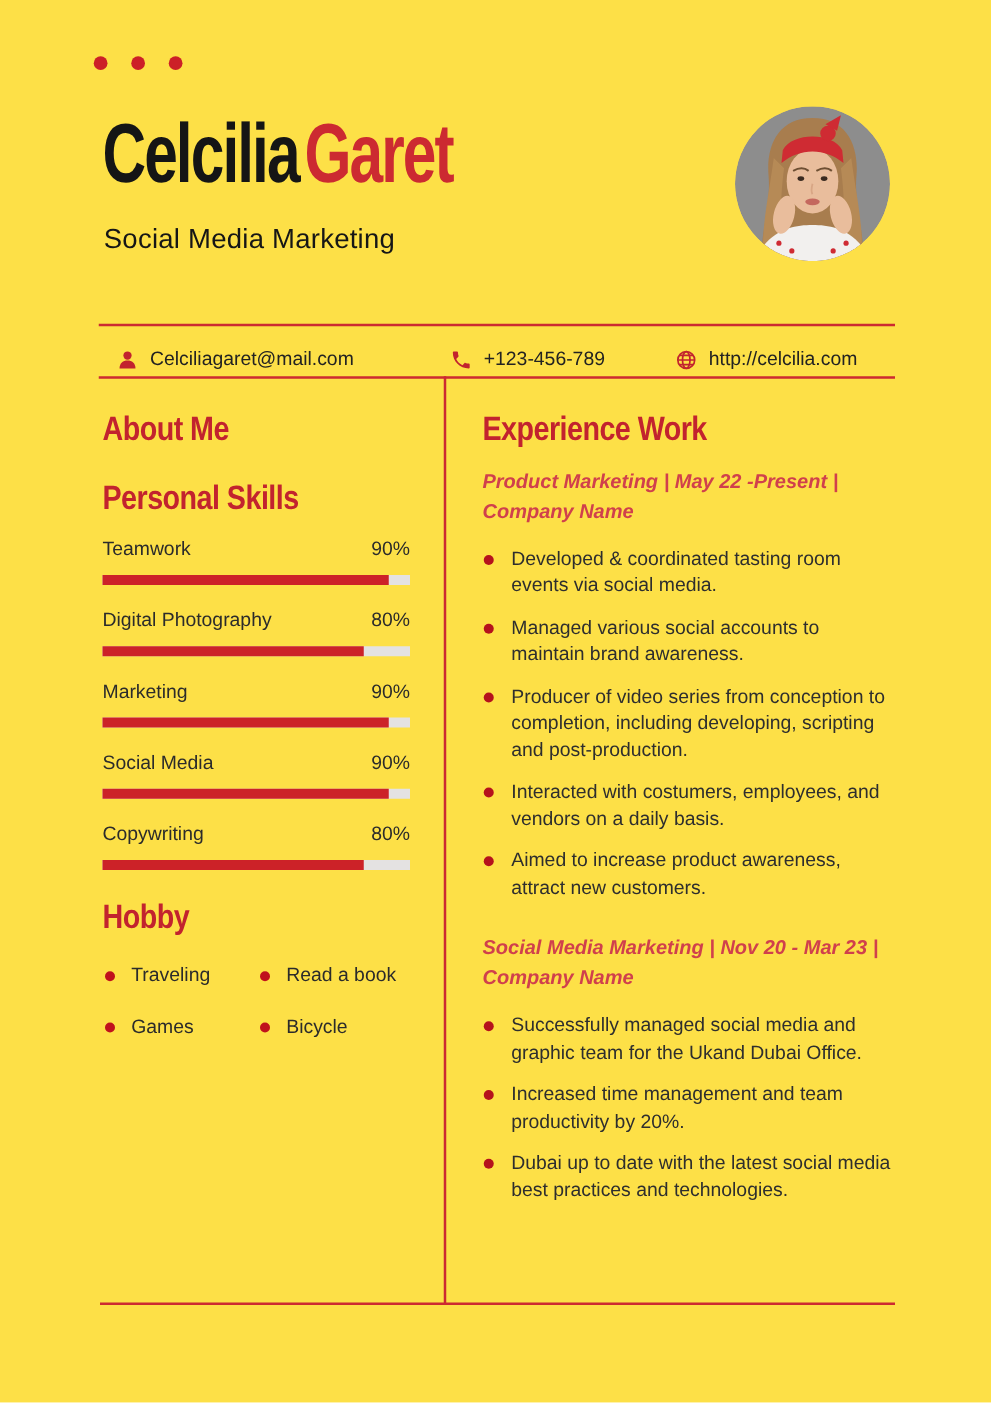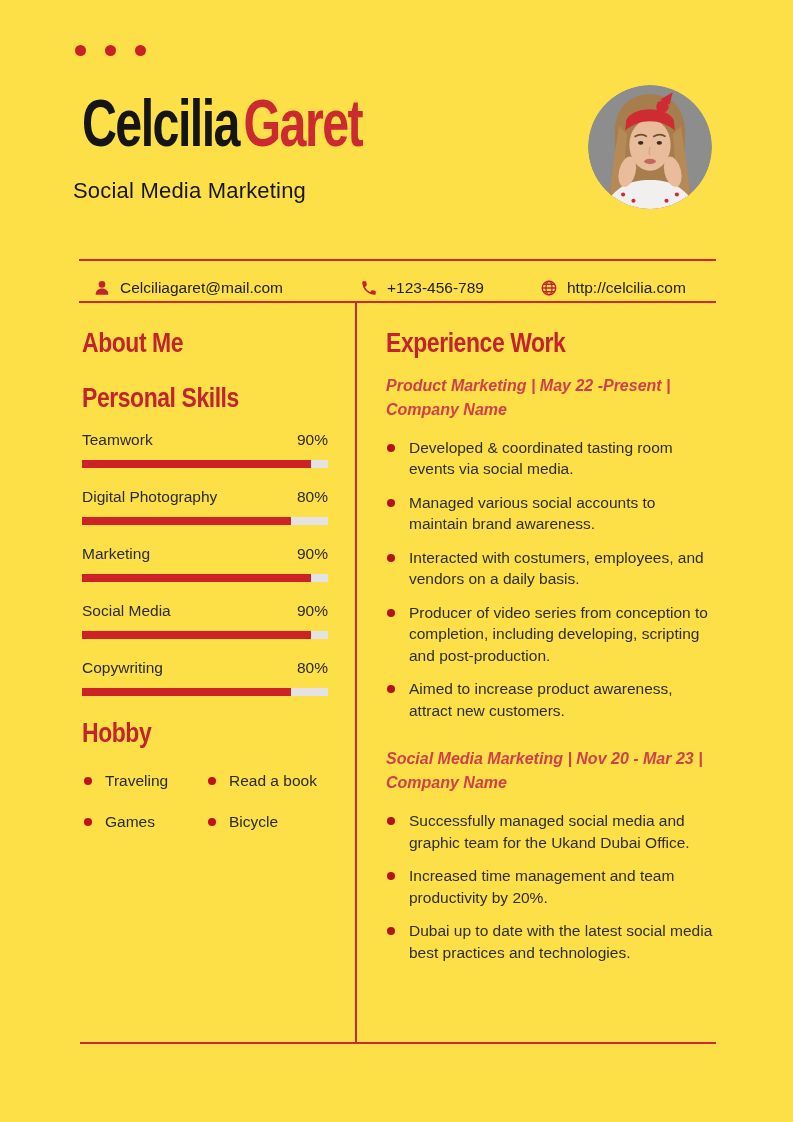--- a/index.html
+++ b/index.html
@@ -10,21 +10,21 @@
 
   
   .dots{position:absolute;left:75px;top:45px;display:flex;gap:19px;}
   .dots span{width:11px;height:11px;border-radius:50%;background:#cc2027;display:block;}
 
   
   .name{position:absolute;left:82px;top:88px;margin:0;font-size:62px;line-height:1.05;
         font-weight:800;letter-spacing:-2px;white-space:nowrap;
         transform:scale(.78,1.08);transform-origin:left top;color:#151515;}
   .name .last{color:#cc2a31;margin-left:6px;}
-  .subtitle{position:absolute;left:73px;top:178px;margin:0;font-size:22px;font-weight:500;
+  .subtitle{position:absolute;left:83px;top:178px;margin:0;font-size:22px;font-weight:500;
             letter-spacing:.2px;color:#161616;}
   .photo{position:absolute;left:588px;top:85px;width:124px;height:124px;border-radius:50%;
          overflow:hidden;}
   .photo svg{display:block;width:100%;height:100%;}
 
   
   .contact{position:absolute;left:79px;top:259px;width:637px;height:40px;
            border-top:2px solid #cc2a31;border-bottom:2px solid #cc2a31;}
   .contact-item{position:absolute;top:0;height:53px;display:flex;align-items:center;gap:9px;
                 font-size:15.5px;color:#222;}
@@ -224,23 +224,23 @@
     <div>
 
         <div class="job">
           <p class="job-heading">Product Marketing | May 22 -Present | Company Name</p>
           <ul class="job-bullets">
 
               <li>Developed &amp; coordinated tasting room events via social media.</li>
 
               <li>Managed various social accounts to maintain brand awareness.</li>
 
+              <li>Producer of video series from conception to completion, including developing, scripting and post-production.</li>
+
               <li>Interacted with costumers, employees, and vendors on a daily basis.</li>
-
-              <li>Producer of video series from conception to completion, including developing, scripting and post-production.</li>
 
               <li>Aimed to increase product awareness, attract new customers.</li>
             </ul>
         </div>
 
         <div class="job">
           <p class="job-heading second">Social Media Marketing | Nov 20 - Mar 23 | Company Name</p>
           <ul class="job-bullets">
 
               <li>Successfully managed social media and graphic team for the Ukand Dubai Office.</li>

